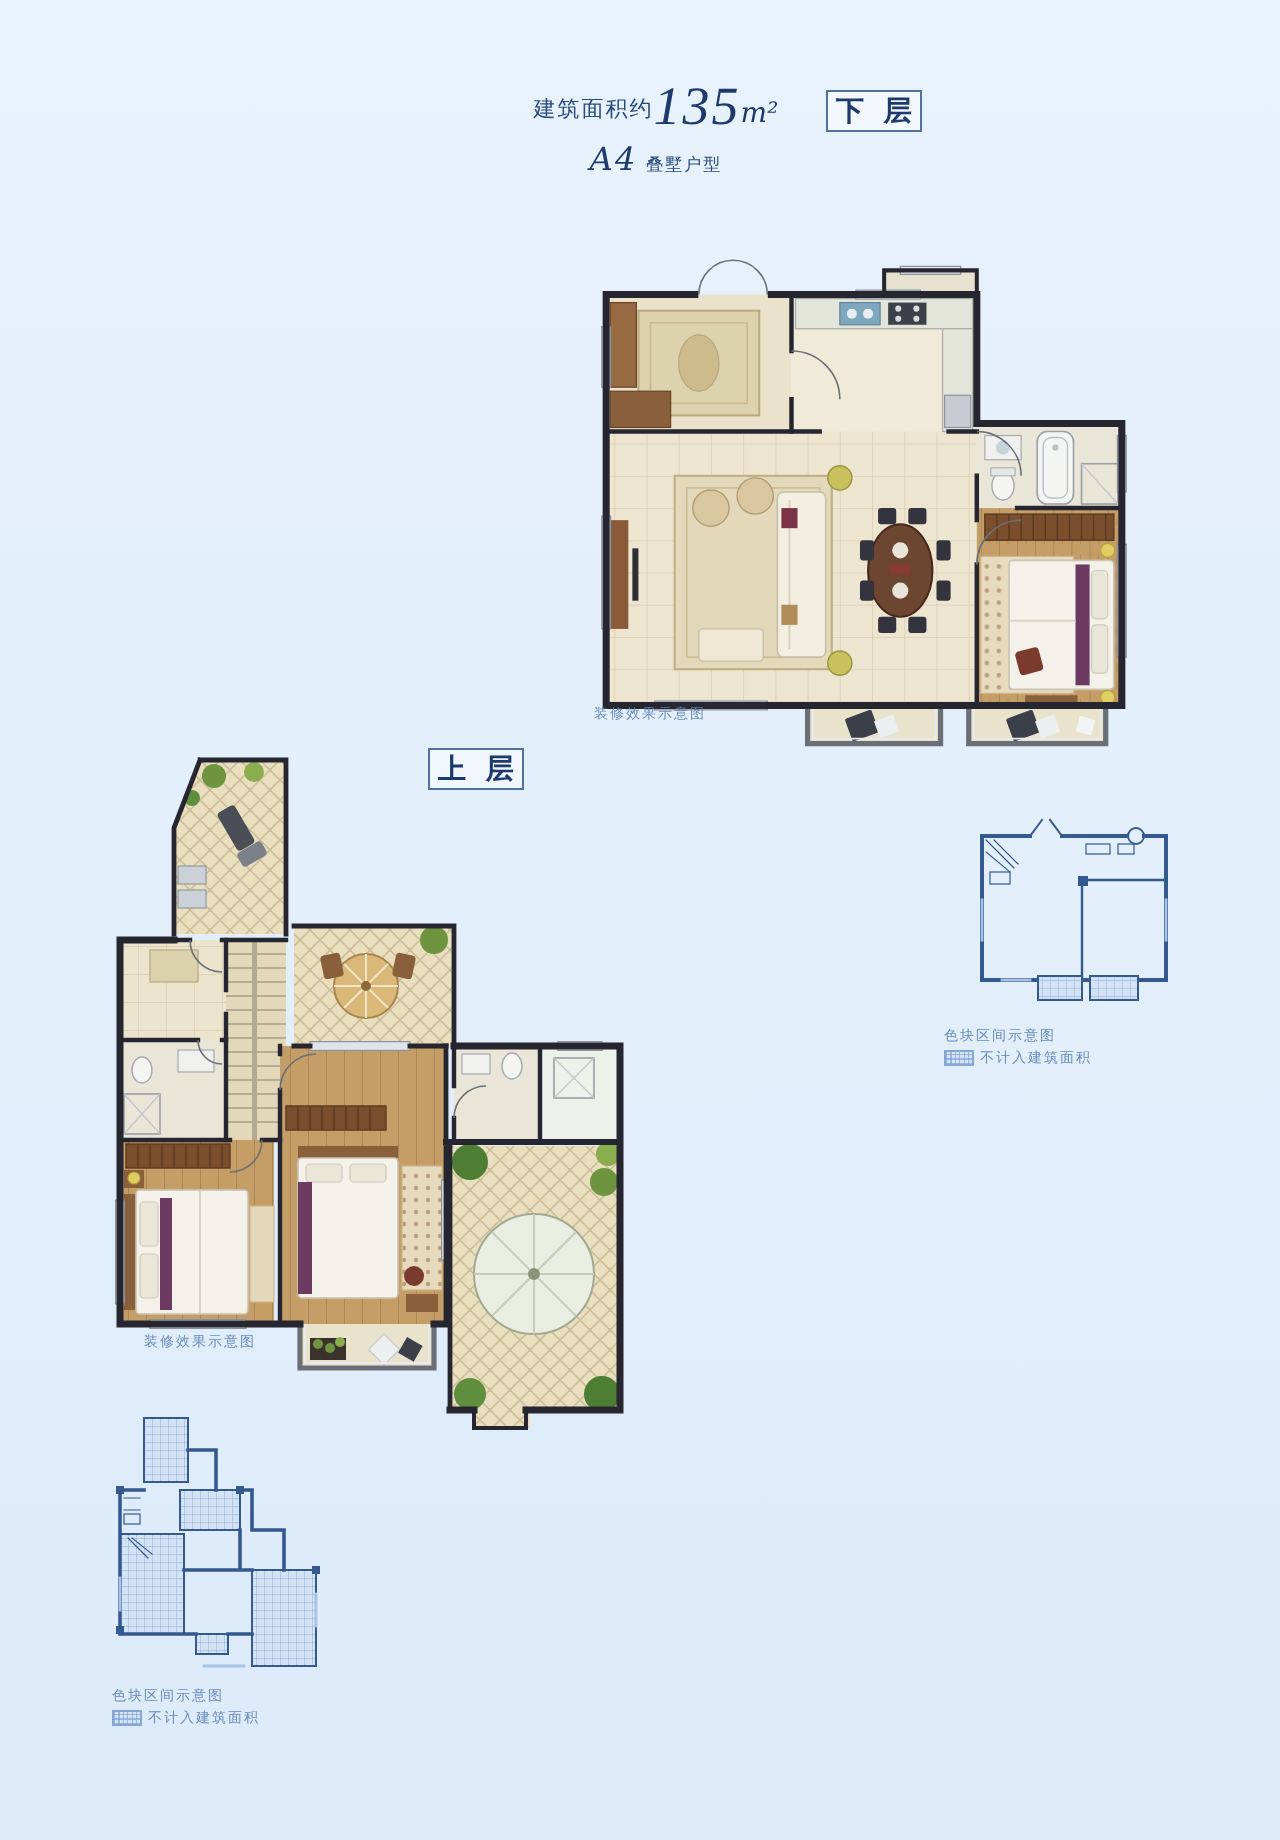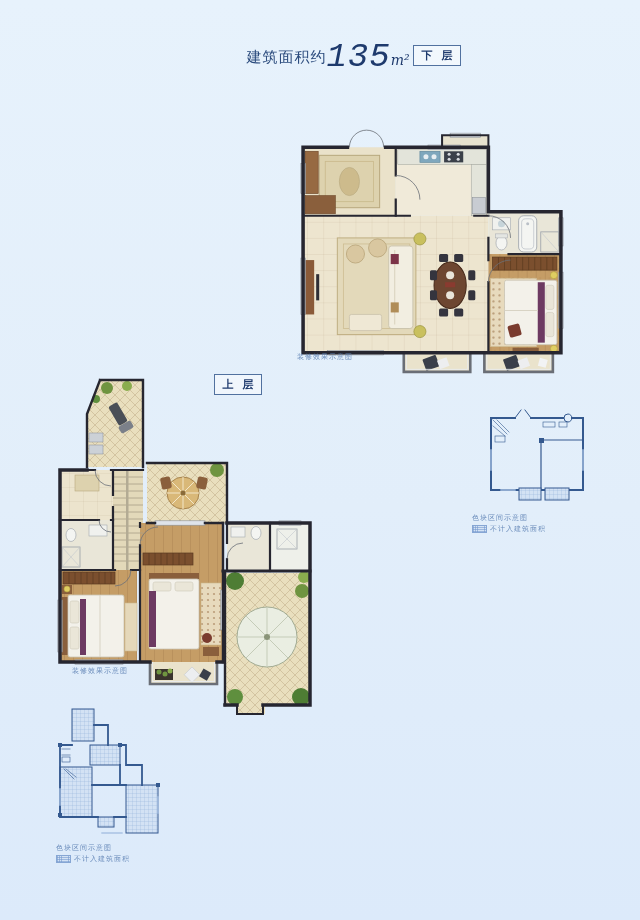--- a/index.html
+++ b/index.html
@@ -3,49 +3,53 @@
 <meta charset="utf-8">
 <style>
   html,body{margin:0;padding:0;}
   body{width:640px;height:920px;position:relative;overflow:hidden;
        font-family:"Liberation Sans","DejaVu Sans",sans-serif;
        background:linear-gradient(180deg,#e7f2fc 0%,#e2eefa 55%,#dceafa 100%);}
   .abs{position:absolute;}
   
   .title-block{left:233px;top:38px;width:190px;text-align:center;color:#1e3a6d;}
   .t-line1{white-space:nowrap;}
-  .t-prefix{font-size:15px;letter-spacing:1px;color:#2a4a7c;vertical-align:4px;}
-  .t-big{font-family:Liberation Mono, monospace;font-style:italic;
-         font-size:34px;font-weight:500;letter-spacing:1px;}
+  .t-prefix{font-size:11px;letter-spacing:1px;color:#2a4a7c;vertical-align:4px;}
+  .t-big{font-family:Liberation Serif, serif;font-style:italic;
+         font-size:27px;font-weight:500;letter-spacing:1px;}
   .t-unit{font-family:"DejaVu Serif","Liberation Serif",serif;font-style:italic;
           font-size:14px;vertical-align:1px;}
   .t-line2{margin-top:1px;white-space:nowrap;}
   .t-code{font-family:"DejaVu Serif","Liberation Serif",serif;font-style:italic;
           font-size:16px;letter-spacing:1px;}
   .t-suffix{font-size:8.5px;letter-spacing:1px;color:#2a4a7c;}
   
   .floor-box{width:46px;height:19px;border:1px solid #51719f;background:rgba(255,255,255,.45);
-             color:#1e3a6d;font-size:11px;line-height:19px;text-align:center;
+             color:#1e3a6d;font-size:14px;line-height:19px;text-align:center;
              letter-spacing:3px;text-indent:3px;font-weight:bold;}
   
   .small-cap{font-size:7px;color:#5d81b4;letter-spacing:1px;white-space:nowrap;opacity:.9;}
   .legend-row{display:flex;align-items:center;gap:3px;}
   .legend-swatch{display:inline-block;width:13px;height:6px;border:0.5px solid #7d9fd0;
      background:
        repeating-linear-gradient(0deg,rgba(100,140,200,.55) 0 .6px,transparent .6px 2.2px),
        repeating-linear-gradient(90deg,rgba(100,140,200,.55) 0 .6px,transparent .6px 2.2px),
        #d3e2f4;}
   svg{display:block;}
 </style>
 </head>
 <body>
 
 <div class="abs title-block">
   <div class="t-line1">
     <span class="t-prefix">建筑面积约</span><span class="t-big">135</span><span class="t-unit">m²</span>
+  </div>
+  <div class="t-line2">
+    <span class="t-code">A4</span>
+    <span class="t-suffix">叠墅户型</span>
   </div>
 </div>
 
 <div class="abs floor-box" style="left:413px;top:45px;">下 层</div>
 <div class="abs floor-box" style="left:214px;top:374px;">上 层</div>
 
 <div class="abs" style="left:291px;top:125px;width:282px;height:250px;">
 <svg width="282" height="250" viewBox="0 -16 280 248">
   <defs>
     <pattern id="lp-tile" width="16" height="16" patternUnits="userSpaceOnUse">

